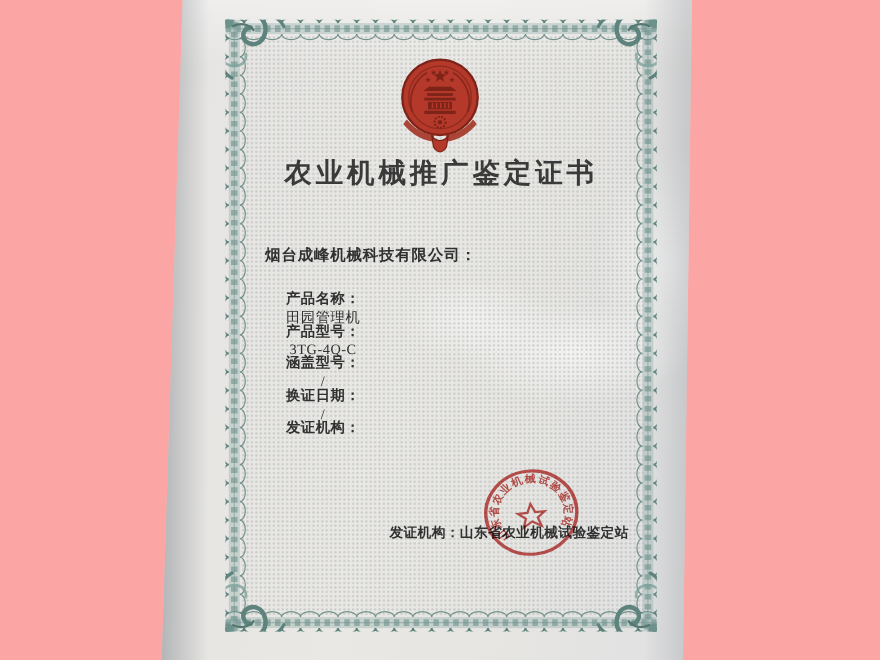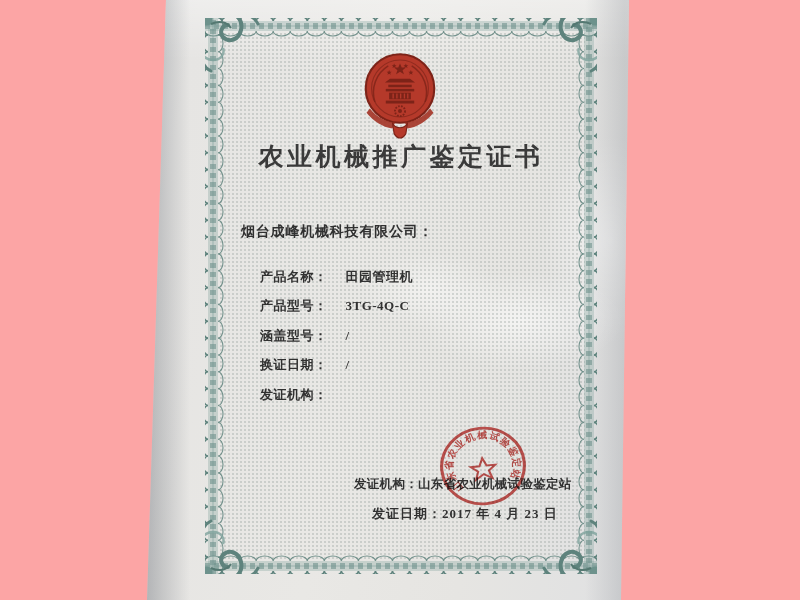--- a/index.html
+++ b/index.html
@@ -27,22 +27,22 @@
   .emblem{position:absolute;left:358px;top:50px;width:84px;height:92px;}
   .title{position:absolute;left:205px;top:140px;width:392px;text-align:center;
          font-size:25px;font-weight:700;letter-spacing:3.5px;color:#3a3a3a;}
   .recipient{position:absolute;left:241px;top:183px;font-size:14px;font-weight:600;
          letter-spacing:.8px;color:#303030;margin-top:40px;}
   .para{position:absolute;left:241px;top:222px;width:324px;font-size:13.2px;
          line-height:19px;color:#2e2e2e;font-weight:500;letter-spacing:.4px;}
   .para .ind{text-indent:27px;display:block;}
   .rows{position:absolute;left:260px;top:262px;}
   .row{height:29.5px;display:flex;align-items:center;font-size:13px;font-weight:700;
-       color:#313131;letter-spacing:.5px;}
-  .row .val{font-family:"Liberation Serif",serif;font-weight:700;margin-left:18px;}
+       color:#313131;letter-spacing:.5px;flex-direction:column;}
+  .row .val{font-family:"Liberation Serif",serif;font-weight:400;margin-left:0;}
   .issuer{position:absolute;left:354px;top:476px;font-size:12.5px;font-weight:700;
           color:#313131;letter-spacing:.3px;}
   .issue-date{position:absolute;left:372px;top:505px;font-size:13px;font-weight:700;
           color:#313131;letter-spacing:1px;}
   .issue-date .val,.issuer .val{font-family:"Liberation Serif",serif;}
   .stamp{position:absolute;left:437px;top:424px;width:92px;height:84px;
          transform:rotate(-6deg);opacity:.88;mix-blend-mode:multiply;}
 </style>
 </head>
 <body>
@@ -149,23 +149,20 @@
       <span class="val">/</span>
     </div>
     <div class="row">
       <span class="lbl">发证机构：</span>
     </div>
   </div>
 
   <div class="issuer">
     <span>发证机构：</span><span class="val">山东省农业机械试验鉴定站</span>
   </div>
-  <div class="issue-date">
-    <span>发证日期：</span><span class="val">2017 年 4 月 23 日</span>
-  </div>
 
   <svg class="stamp" viewBox="0 0 100 100" preserveAspectRatio="none">
     <defs>
       <path id="stamparc" d="M26.7,73.3 A33,33 0 1,1 73.3,73.3"></path>
     </defs>
     <circle cx="50" cy="50" r="45" fill="none" stroke="#c5403c" stroke-width="3.4"></circle>
     <text font-size="11" fill="#c5403c" letter-spacing="1.4" font-weight="bold" font-family="Liberation Sans, sans-serif">
       <textPath href="#stamparc">山东省农业机械试验鉴定站</textPath>
     </text>
     <path transform="translate(50,54) scale(1.9)" fill="none" stroke="#c5403c" stroke-width="1.2" d="M0,-7 L2.05,-2.16 7,-2.16 3.1,1.08 4.7,6 0,3 -4.7,6 -3.1,1.08 -7,-2.16 -2.05,-2.16 Z"></path>

